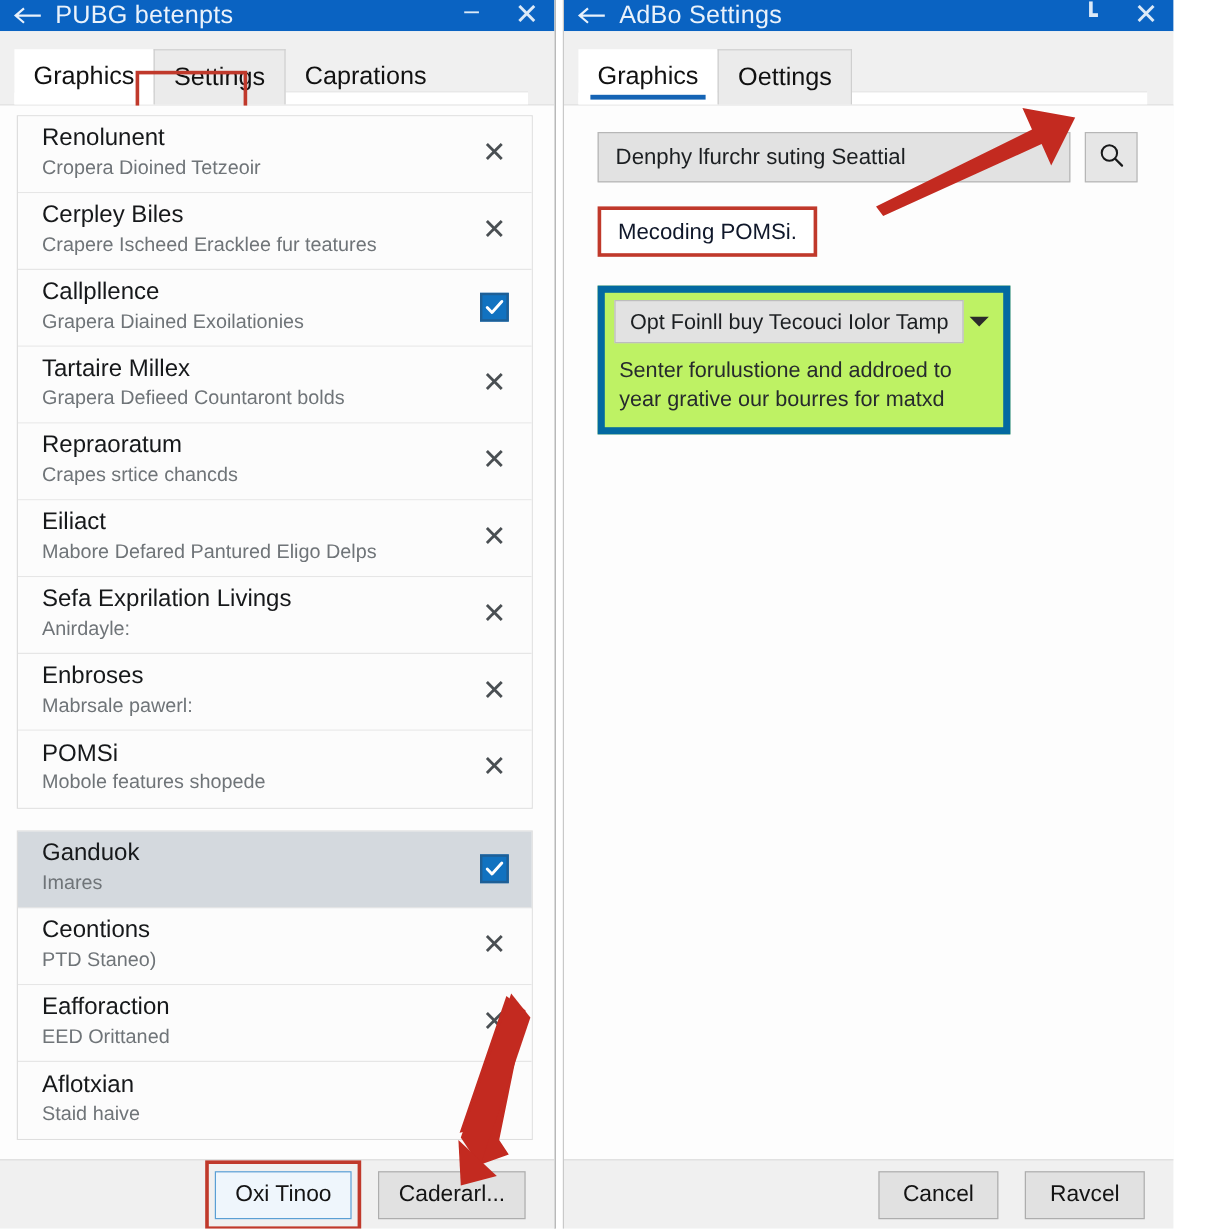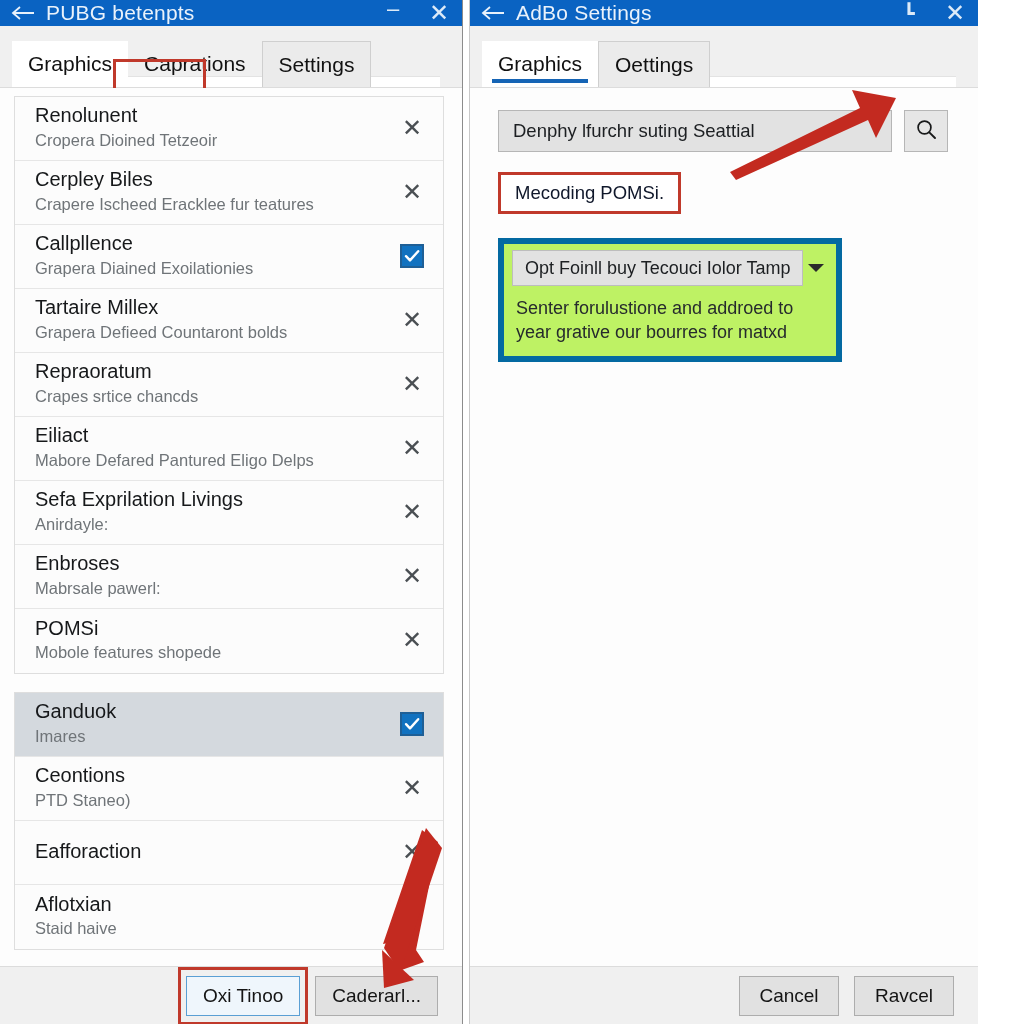--- a/index.html
+++ b/index.html
@@ -213,21 +213,21 @@
 
   
   .footer {
     flex: 0 0 58px;
     height: 58px;
     background: #f0f0f0;
     border-top: 1px solid #dcdcdc;
     display: flex;
     align-items: center;
     justify-content: flex-end;
-    gap: 15px;
+    gap: 22px;
     padding: 0 24px;
     box-sizing: border-box;
     position: relative;
   }
   .btn {
     min-width: 100px;
     height: 40px;
     padding: 0 16px;
     box-sizing: border-box;
     background: #e1e1e1;
@@ -369,22 +369,22 @@
       </div>
       <div class="tb-title">PUBG betenpts</div>
       <div class="tb-spacer"></div>
       <div class="tb-btn min">–</div>
       <div class="tb-btn close">✕</div>
     </div>
 
     <div class="tabstrip">
       <div class="white-sheet"></div>
       <div class="tab active-white">Graphics</div>
+      <div class="tab raised">Settings</div>
       <div class="tab">Caprations</div>
-      <div class="tab raised">Settings</div>
       <div class="tab-fill"></div>
       <div class="tab-hilite"></div>
     </div>
 
     <div class="left-body">
       <div class="list-group" id="lg1">
           <div class="row">
             <div class="row-text">
               <div class="row-title">Renolunent</div>
               <div class="row-sub">Cropera Dioined Tetzeoir</div>
@@ -489,20 +489,21 @@
               <div class="row-title">Ceontions</div>
               <div class="row-sub">PTD Staneo)</div>
             </div>
             <div class="row-action">
               <span class="x-icon">✕</span>
             </div>
           </div>
           <div class="row">
             <div class="row-text">
               <div class="row-title">Eafforaction</div>
+              <div class="row-sub">EED Orittaned</div>
             </div>
             <div class="row-action">
               <span class="x-icon">✕</span>
             </div>
           </div>
           <div class="row">
             <div class="row-text">
               <div class="row-title">Aflotxian</div>
               <div class="row-sub">Staid haive</div>
             </div>

